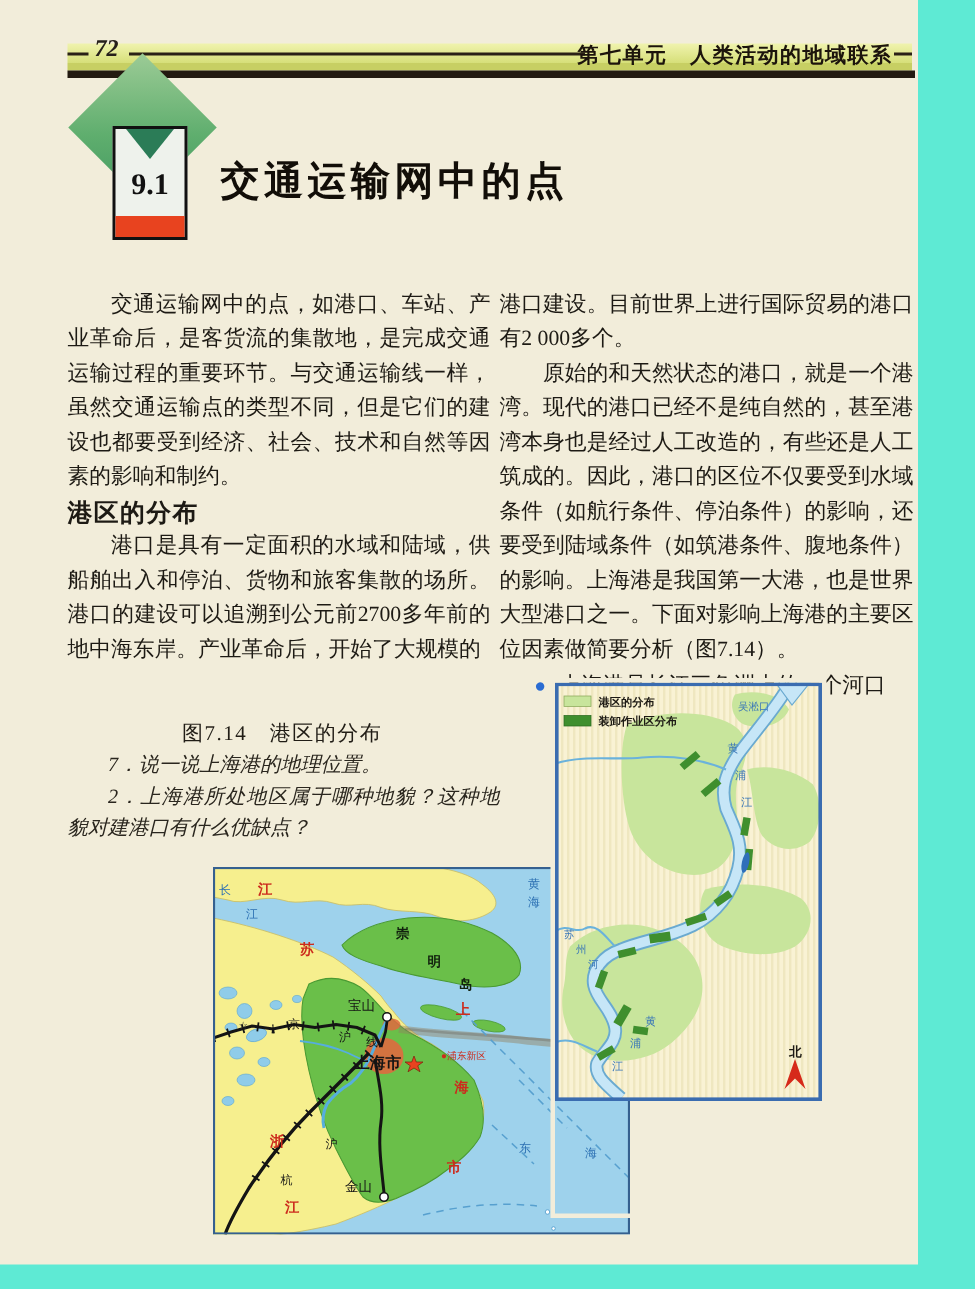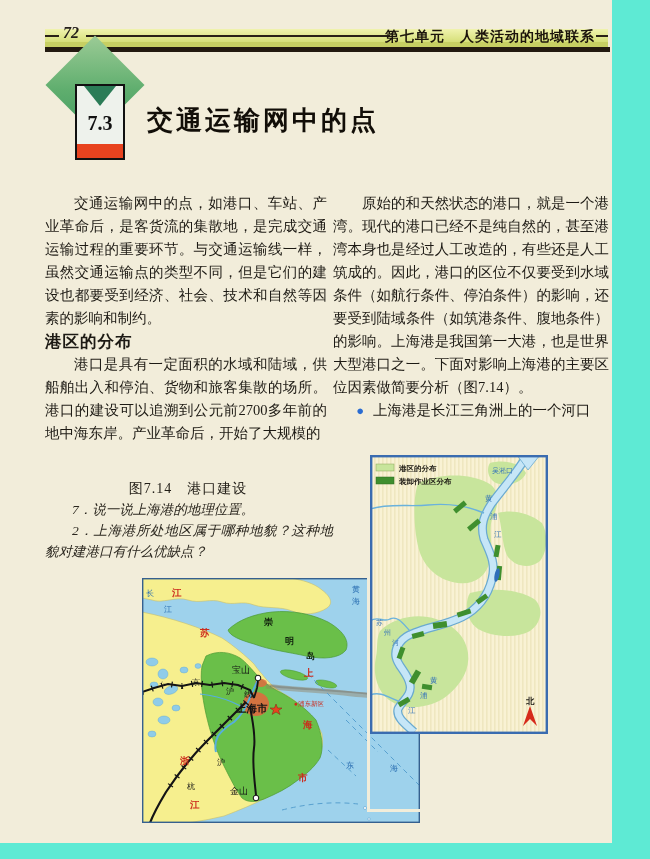--- a/index.html
+++ b/index.html
@@ -56,37 +56,38 @@
   <div class="hline" style="left:45px;width:14px;"></div>
   <div class="hline" style="left:86px;width:304px;"></div>
   <div class="hline" style="left:596px;width:12px;"></div>
   <div class="pgnum">72</div>
   <div class="unit">第七单元　人类活动的地域联系</div>
   <div class="rule"></div>
 
   <div class="diamond"></div>
   <div class="secbox">
     <div class="tri"></div>
-    <div class="secnum">7.3</div>
+    <div class="secnum">9.1</div>
     <div class="redstrip"></div>
   </div>
   <div class="sectitle">交通运输网中的点</div>
 
   <div class="col colL">
     <p class="indent">交通运输网中的点，如港口、车站、产业革命后，是客货流的集散地，是完成交通运输过程的重要环节。与交通运输线一样，虽然交通运输点的类型不同，但是它们的建设也都要受到经济、社会、技术和自然等因素的影响和制约。</p>
     <p class="porthead">港区的分布</p>
     <p class="indent">港口是具有一定面积的水域和陆域，供船舶出入和停泊、货物和旅客集散的场所。港口的建设可以追溯到公元前2700多年前的地中海东岸。产业革命后，开始了大规模的</p>
   </div>
 
   <div class="col colR">
+    <p>港口建设。目前世界上进行国际贸易的港口有2 000多个。</p>
     <p class="indent">原始的和天然状态的港口，就是一个港湾。现代的港口已经不是纯自然的，甚至港湾本身也是经过人工改造的，有些还是人工筑成的。因此，港口的区位不仅要受到水域条件（如航行条件、停泊条件）的影响，还要受到陆域条件（如筑港条件、腹地条件）的影响。上海港是我国第一大港，也是世界大型港口之一。下面对影响上海港的主要区位因素做简要分析（图7.14）。</p>
     <p class="bulletline"><span class="bdot">●</span><span>上海港是长江三角洲上的一个河口</span></p>
   </div>
 
-  <div class="figcap">图7.14　港口建设</div>
+  <div class="figcap">图7.14　港区的分布</div>
   <div class="questions">
     <p class="indent">7．说一说上海港的地理位置。</p>
     <p class="indent">2．上海港所处地区属于哪种地貌？这种地貌对建港口有什么优缺点？</p>
   </div>
 
   <div class="mapL">
   <svg width="278" height="245" viewBox="0 0 278 245">
     <rect x="0" y="0" width="278" height="245" fill="#9ed2ec"></rect>
 
     <path d="M0,0 H148 C160,2 172,5 180,12 C188,18 192,25 185,30 C176,36 162,38 150,33

